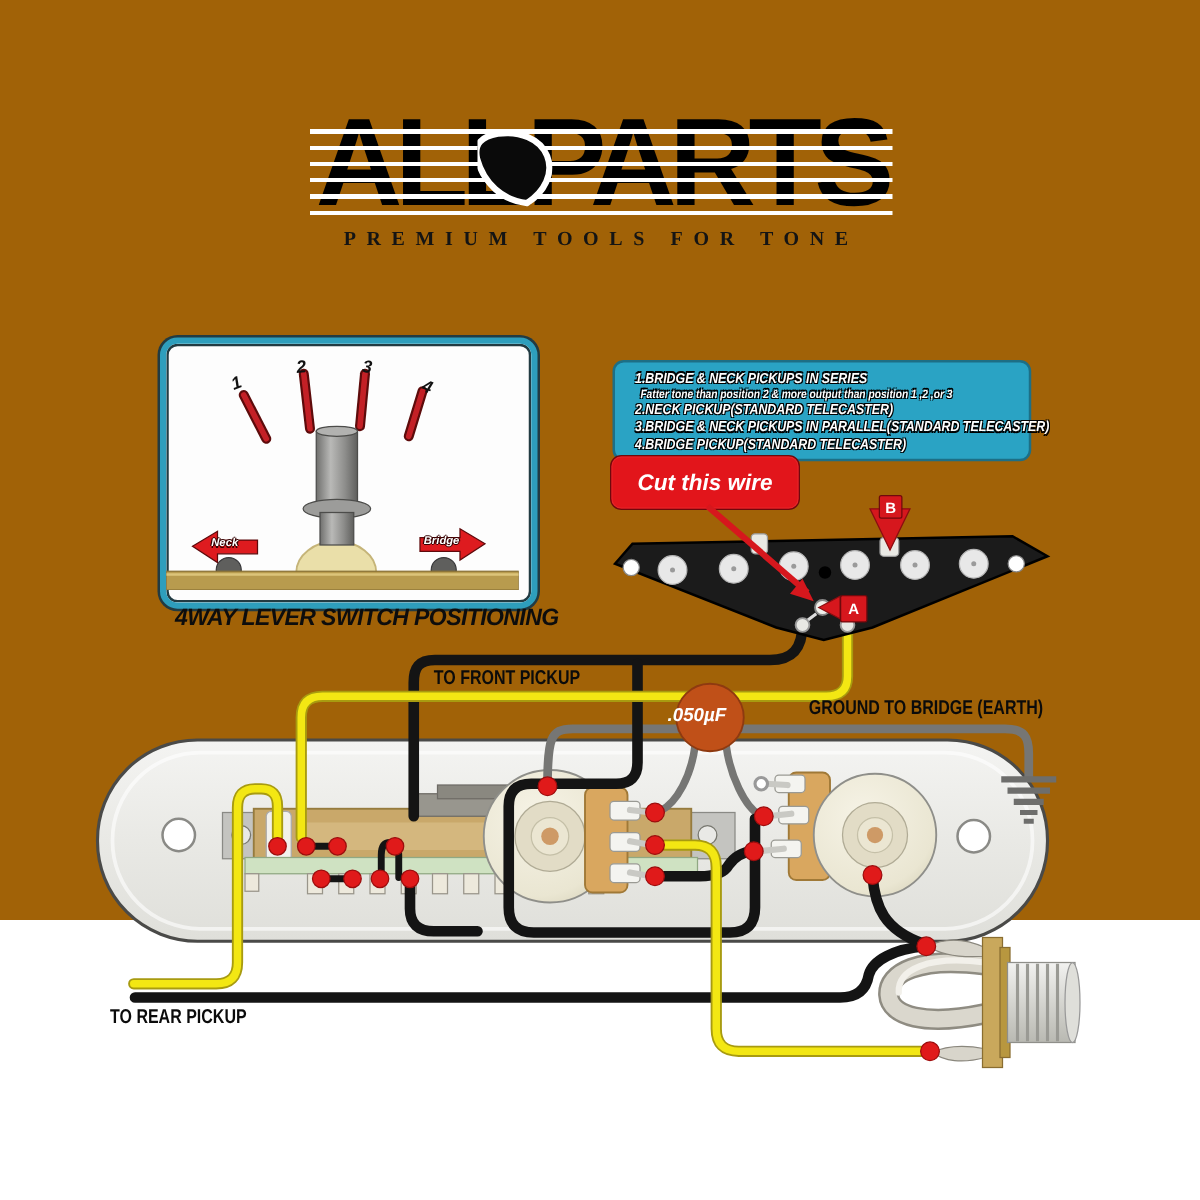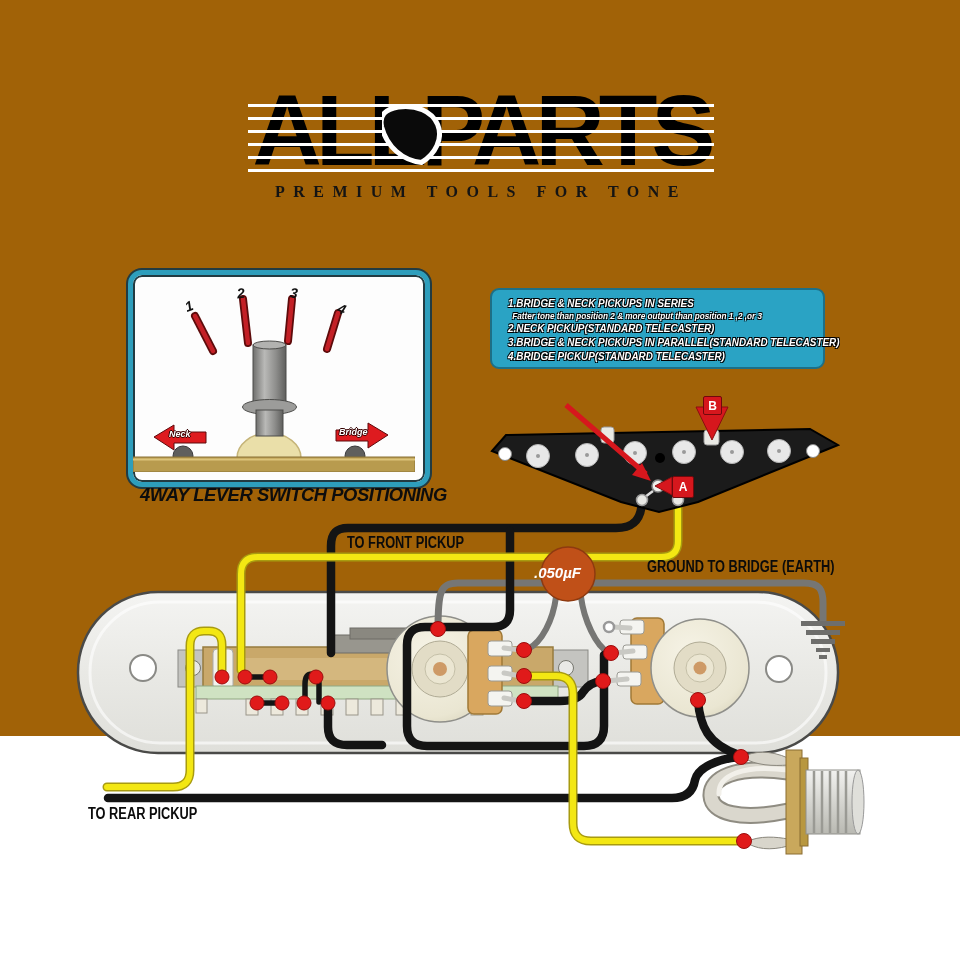--- a/index.html
+++ b/index.html
@@ -111,20 +111,21 @@
   <div class="pos-caption">4WAY LEVER SWITCH POSITIONING</div>
 
   <div class="legend">
     <div>1.BRIDGE &amp; NECK PICKUPS IN SERIES</div>
     <div class="sub">Fatter tone than position 2 &amp; more output than position 1 ,2 ,or 3</div>
     <div>2.NECK PICKUP(STANDARD TELECASTER)</div>
     <div>3.BRIDGE &amp; NECK PICKUPS IN PARALLEL(STANDARD TELECASTER)</div>
     <div>4.BRIDGE PICKUP(STANDARD TELECASTER)</div>
   </div>
 
+  <div class="callout" style="left:488px;top:364px;width:150px;height:42px;">Cut this wire</div>
 
   <svg width="960" height="960" viewBox="0 0 960 960">
     <defs>
       <radialGradient id="potg" cx="0.4" cy="0.35" r="0.8">
         <stop offset="0" stop-color="#F6F3E6"></stop>
           <stop offset="0.75" stop-color="#EAE6D2"></stop>
         <stop offset="1" stop-color="#D6D1B8"></stop>
       </radialGradient>
       <linearGradient id="plateg" x1="0" y1="0" x2="0" y2="1">
         <stop offset="0" stop-color="#F4F4F2"></stop>

